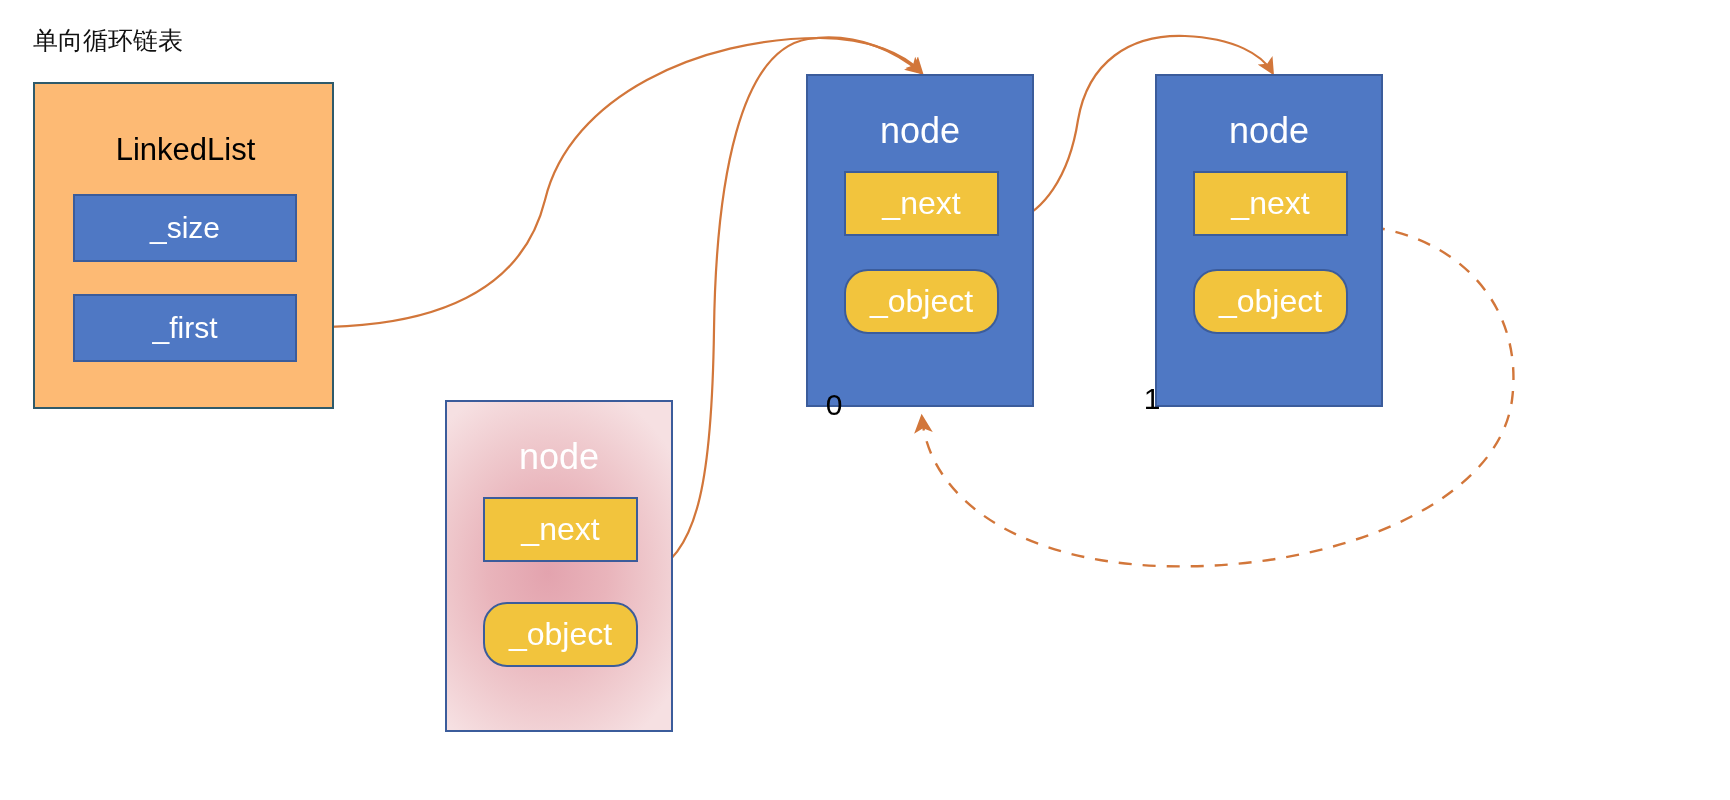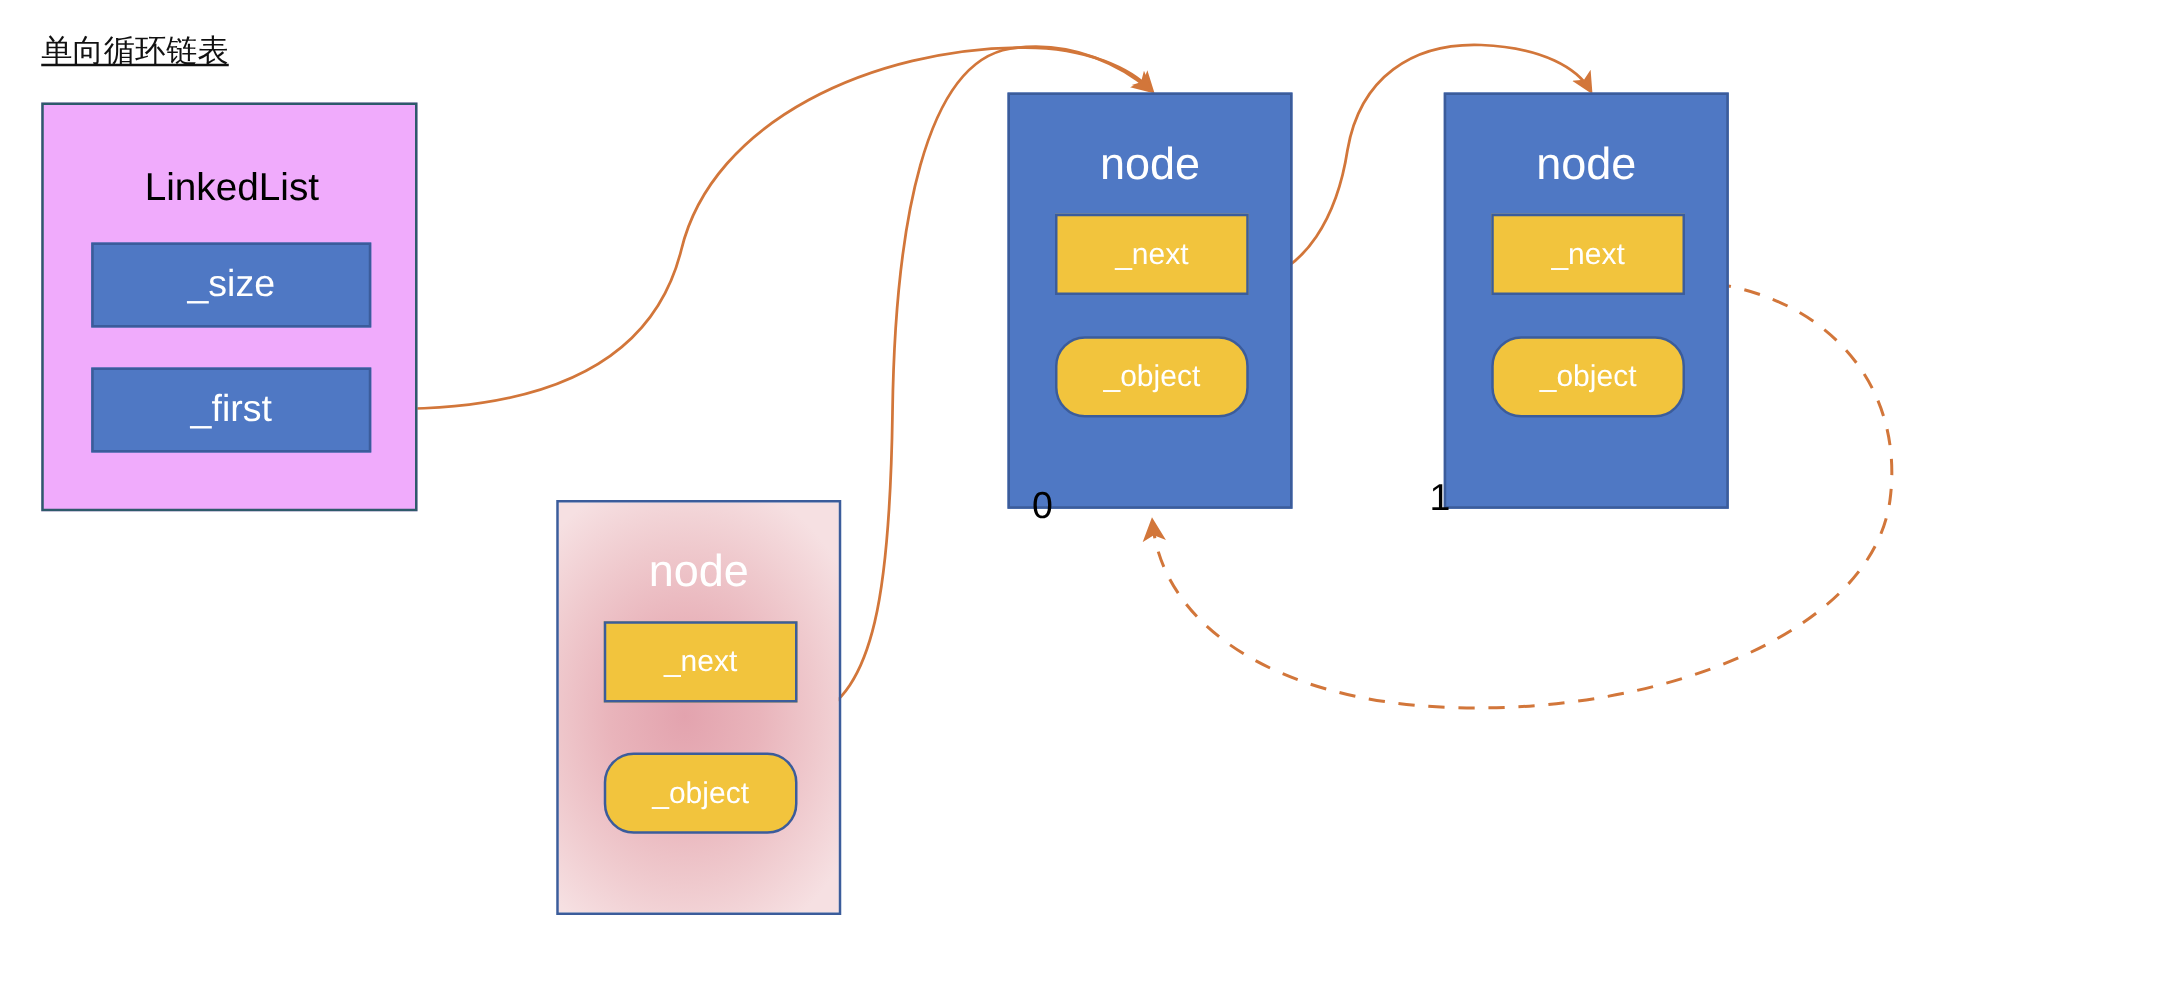--- a/index.html
+++ b/index.html
@@ -28,31 +28,30 @@
 
   .diagram-title {
     position: absolute;
     left: 33px;
     top: 26px;
     font-size: 25px;
     line-height: 30px;
     color: #111111;
     white-space: nowrap;
     font-family: "DejaVu Sans", "Liberation Sans", sans-serif;
-    text-decoration: underline;
   }
 
   
   .list-box {
     position: absolute;
     left: 33px;
     top: 82px;
     width: 301px;
     height: 327px;
-    background: #f0abfc;
+    background: #fdba74;
     border: 2px solid #2E5A6B;
     box-sizing: border-box;
   }
   .list-title {
     position: absolute;
     left: 0;
     top: 48px;
     width: 301px;
     text-align: center;
     font-size: 31px;
@@ -98,21 +97,21 @@
   }
   .node-field {
     position: absolute;
     left: 36px;
     width: 155px;
     height: 65px;
     background: #F2C43D;
     border: 2px solid #3B5C9B;
     box-sizing: border-box;
     color: #ffffff;
-    font-size: 24px;
+    font-size: 32px;
     display: flex;
     align-items: center;
     justify-content: center;
   }
   .node-field.next   { top: 95px; }
   .node-field.object { top: 193px; border-radius: 24px; }
 
   .node-index {
     position: absolute;
     width: 60px;

